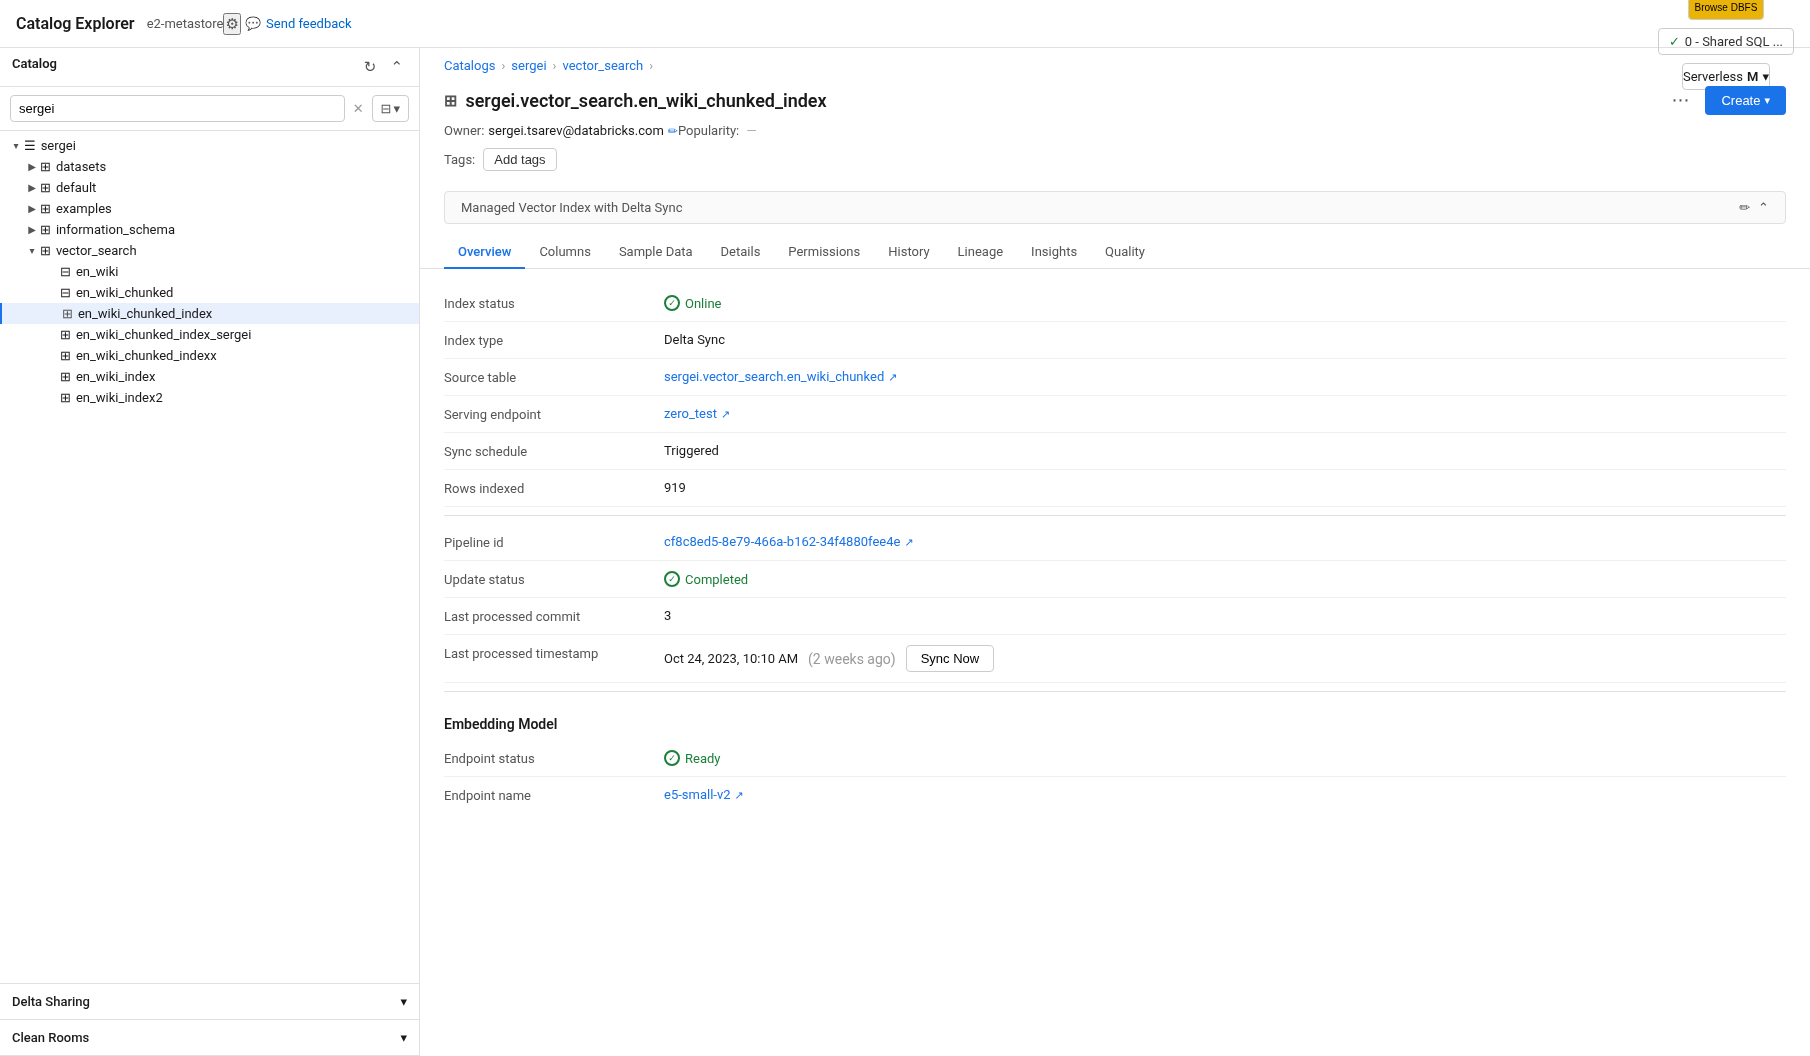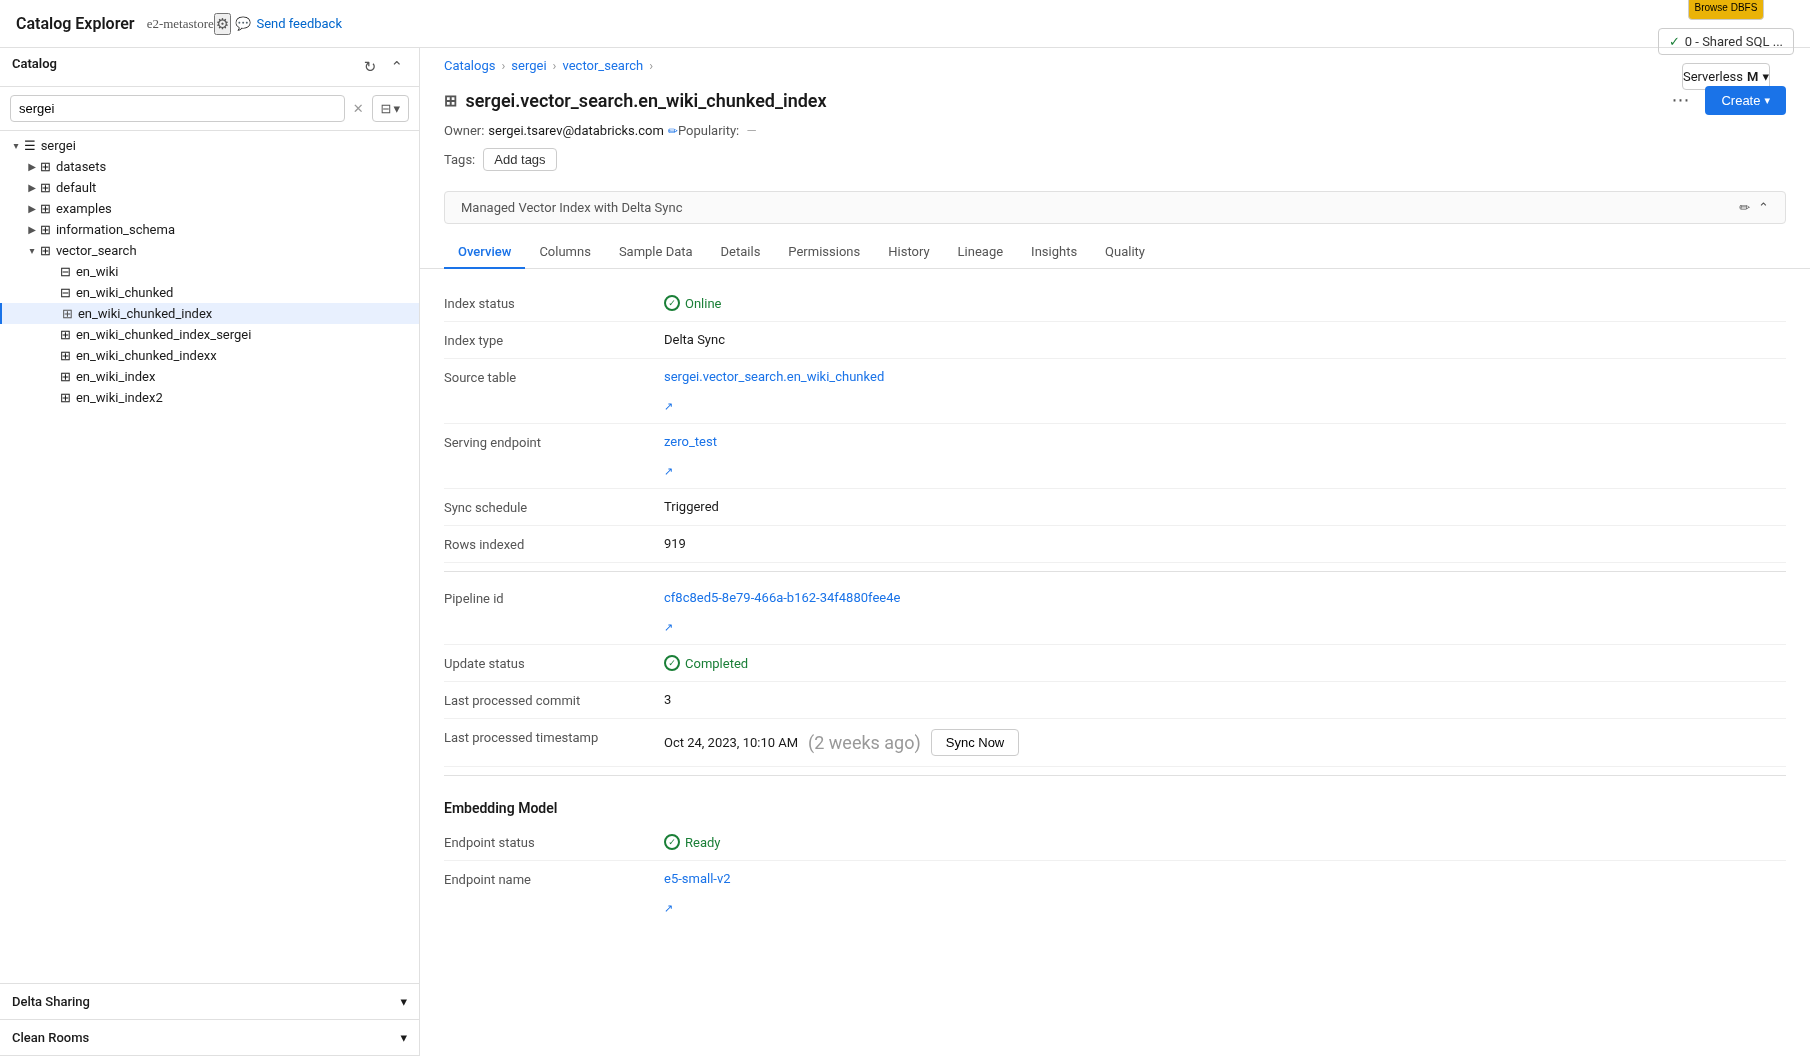--- a/index.html
+++ b/index.html
@@ -1,21 +1,21 @@
 <!DOCTYPE html>
 <html><head>
   <meta charset="utf-8">
   <style>
     * { box-sizing: border-box; margin: 0; padding: 0; }
     body { font-family: -apple-system, BlinkMacSystemFont, 'Segoe UI', Roboto, sans-serif; font-size: 13px; color: #1a1a1a; background: #fff; display: flex; flex-direction: column; height: 100vh; overflow: hidden; }
 
     
     .topbar { display: flex; align-items: center; padding: 0 16px; height: 48px; border-bottom: 1px solid #e0e0e0; background: #fff; flex-shrink: 0; }
     .topbar-title { font-size: 16px; font-weight: 600; color: #1a1a1a; margin-right: 12px; }
-    .topbar-workspace { color: #555; font-size: 13px; font-family: Liberation Serif, serif; }
+    .topbar-workspace { color: #555; font-size: 13px; }
     .topbar-gear { color: #555; cursor: pointer; font-size: 15px; }
     .topbar-feedback { display: flex; align-items: center; gap: 5px; color: #0066cc; font-size: 13px; cursor: pointer; margin-left: 4px; }
     .topbar-right { margin-left: auto; display: flex; align-items: center; gap: 8px; flex-direction: column; }
     .btn-add { display: flex; align-items: center; gap: 4px; padding: 6px 14px; border: 1px solid #ccc; border-radius: 4px; background: #fff; cursor: pointer; font-size: 13px; font-weight: 500; }
     .btn-browse { padding: 6px 6px; border: 1px solid #ccc; border-radius: 4px; background: #eab308; cursor: pointer; font-size: 10px; font-weight: 500; }
     .cluster-badge { display: flex; align-items: center; gap: 5px; padding: 5px 10px; border: 1px solid #ccc; border-radius: 4px; font-size: 13px; color: #1a7f37; }
     .cluster-name { color: #333; max-width: 120px; overflow: hidden; text-overflow: ellipsis; white-space: nowrap; }
     .serverless-badge { display: flex; align-items: center; gap: 4px; padding: 5px 0; border: 1px solid #ccc; border-radius: 4px; font-size: 13px; }
 
     
@@ -75,31 +75,31 @@
     .tab { padding: 8px 14px; font-size: 13px; color: #555; cursor: pointer; border-bottom: 2px solid transparent; margin-bottom: -1px; }
     .tab.active { color: #1a73e8; border-bottom: 2px solid #1a73e8; font-weight: 500; }
 
     
     .content-body { padding: 16px 24px; }
     .info-row { display: flex; align-items: flex-start; padding: 10px 0; border-bottom: 1px solid #f0f0f0; }
     .info-row:last-child { border-bottom: none; }
     .info-label { width: 220px; font-size: 13px; color: #555; flex-shrink: 0; padding-top: 1px; }
     .info-value { font-size: 13px; color: #1a1a1a; display: flex; align-items: center; gap: 6px; }
     .status-online { display: flex; align-items: center; gap: 5px; color: #1a7f37; }
-    .link-blue { color: #1a73e8; cursor: pointer; text-decoration: none; display: flex; align-items: flex-start; gap: 16px; flex-direction: column; }
+    .link-blue { color: #1a73e8; cursor: pointer; text-decoration: none; display: flex; align-items: flex-end; gap: 4px; }
     .ext-link-icon { font-size: 11px; color: #1a73e8; }
 
     .section-title { font-size: 14px; font-weight: 600; color: #1a1a1a; padding: 16px 0 8px; }
     .divider { border: none; border-top: 1px solid #e0e0e0; margin: 8px 0; }
 
     .status-completed { display: flex; align-items: center; gap: 5px; color: #1a7f37; }
     .status-ready { display: flex; align-items: center; gap: 5px; color: #1a7f37; }
 
     .timestamp-row { display: flex; align-items: center; gap: 10px; }
-    .timestamp-ago { color: #999; font-size: 18px; }
+    .timestamp-ago { color: #999; font-size: 14px; }
     .btn-sync { padding: 5px 14px; border: 1px solid #ccc; border-radius: 4px; background: #fff; cursor: pointer; font-size: 13px; }
   </style>
 </head>
 <body>
 
 <div class="topbar">
   <span class="topbar-title">Catalog Explorer</span>
   <span class="topbar-workspace">e2-metastore</span>
   <button class="topbar-gear">⚙</button>
   <div class="topbar-feedback">

